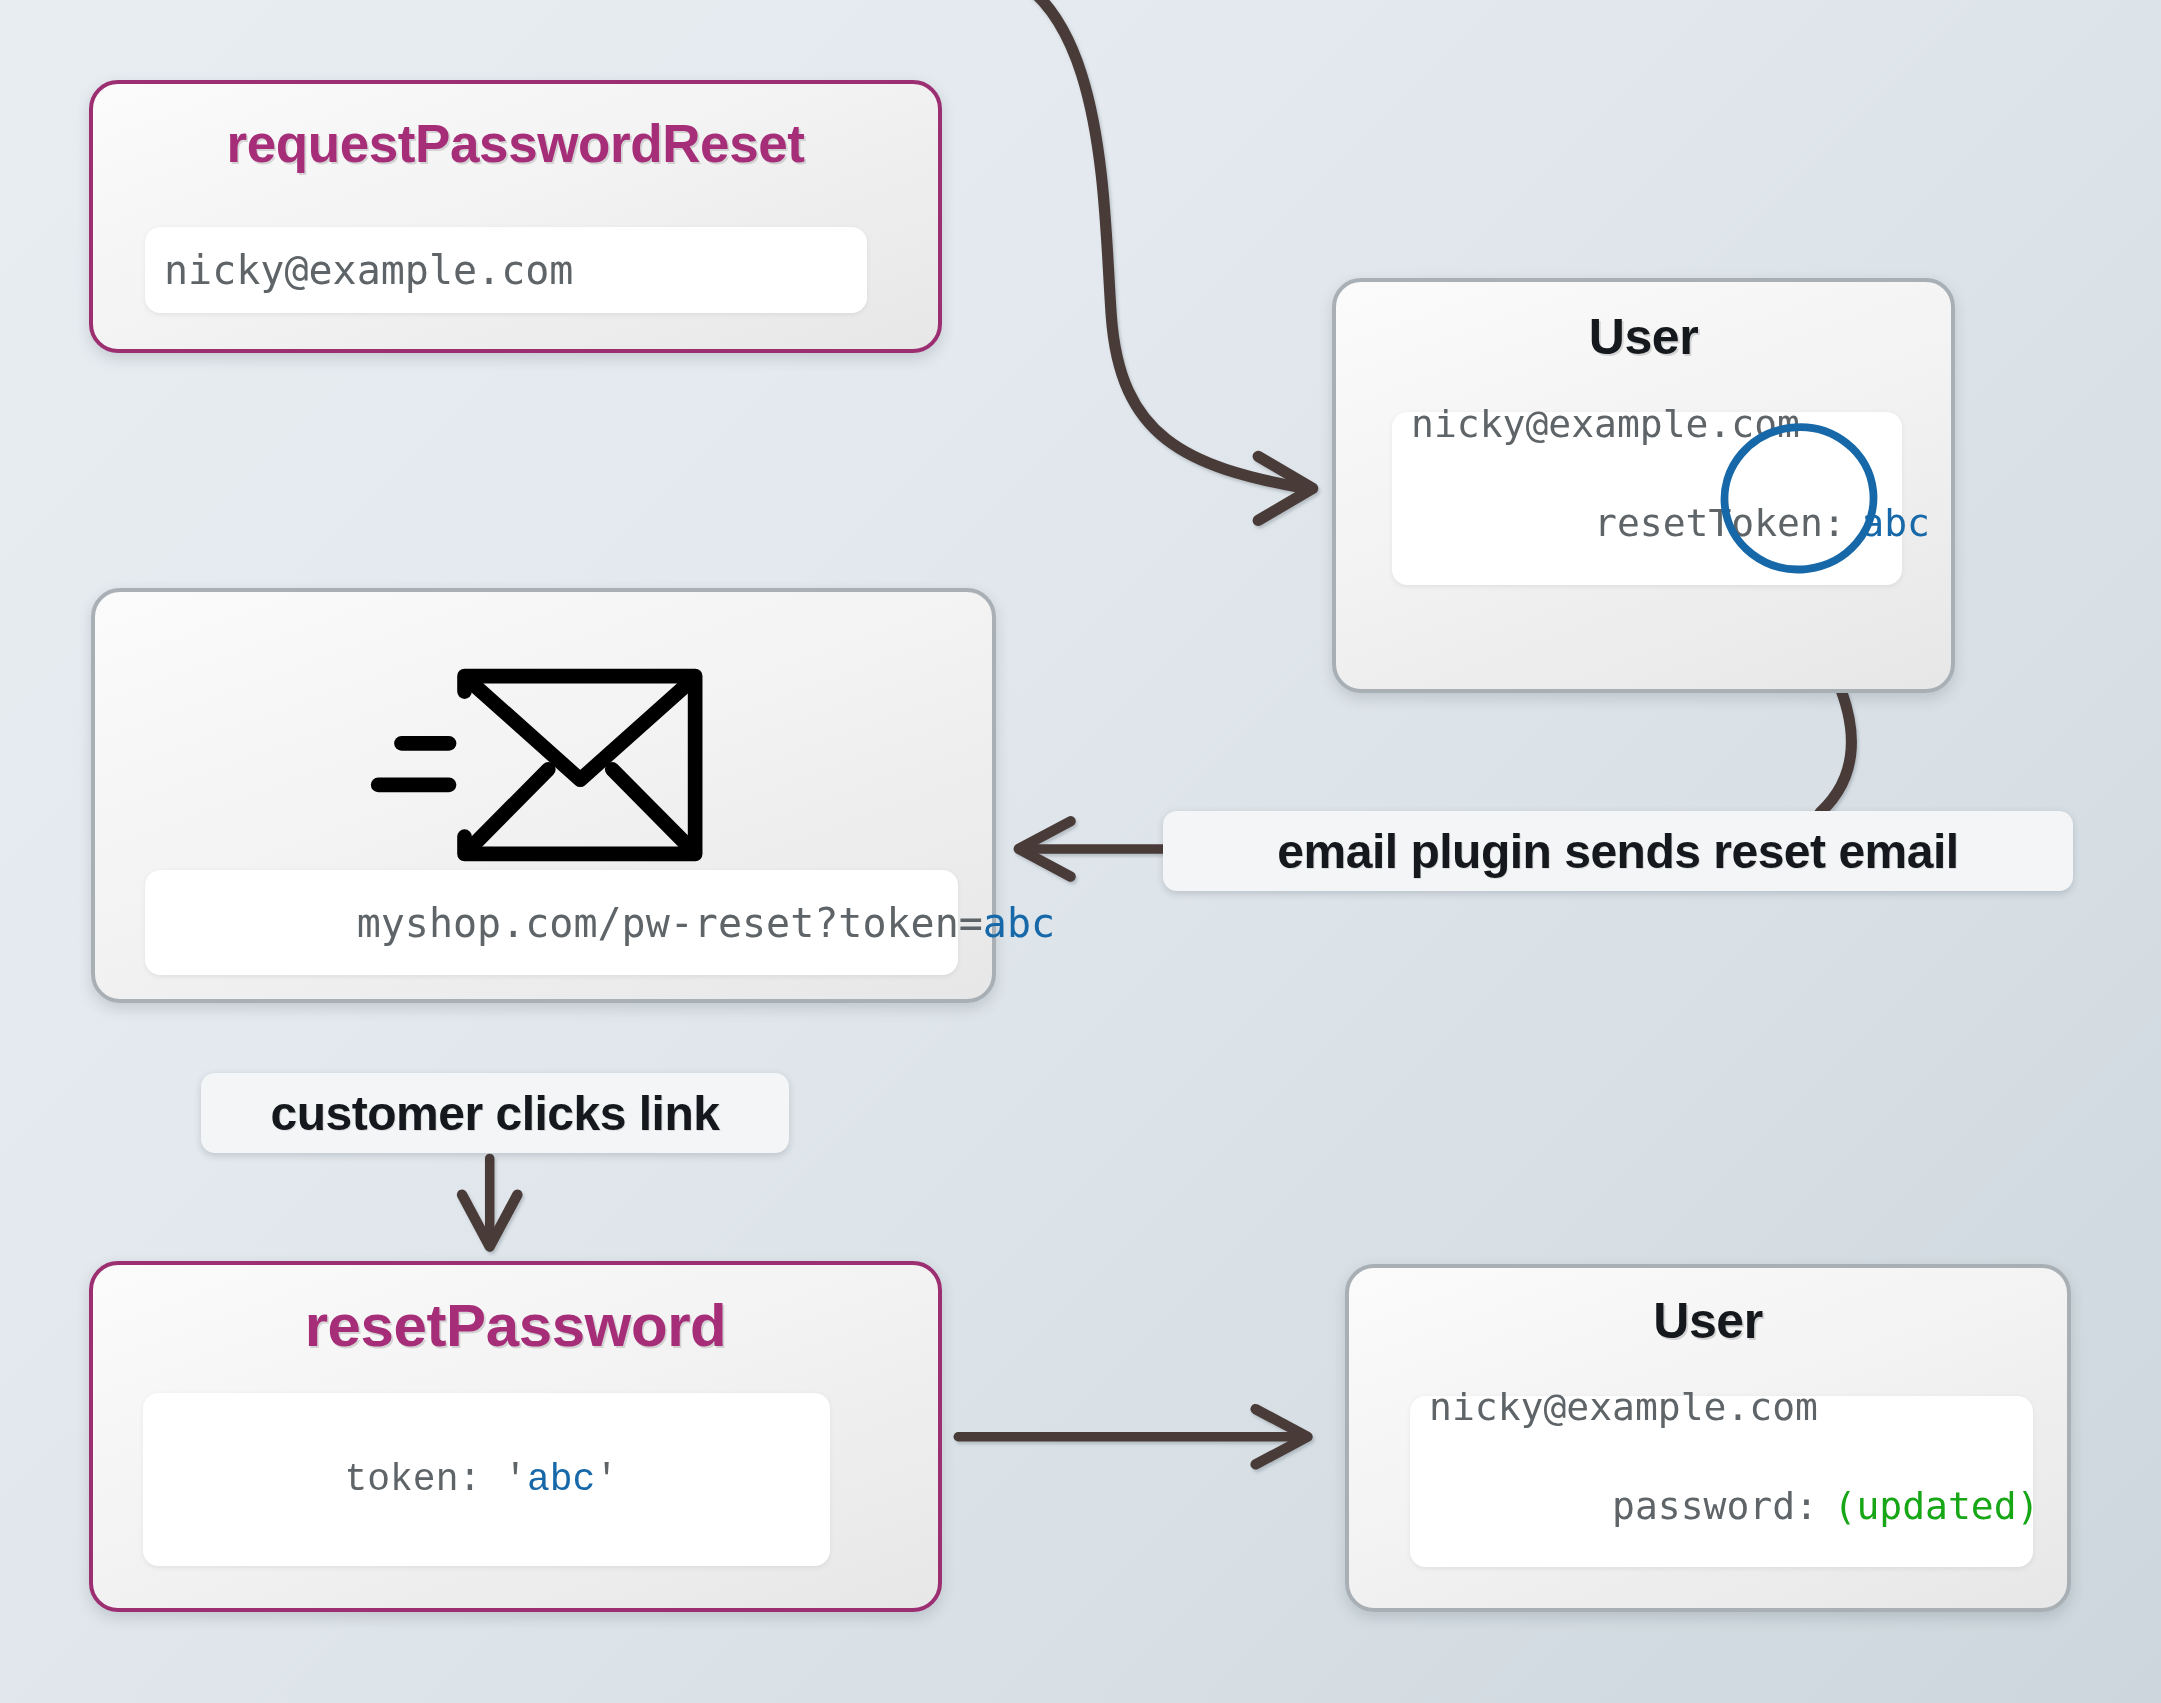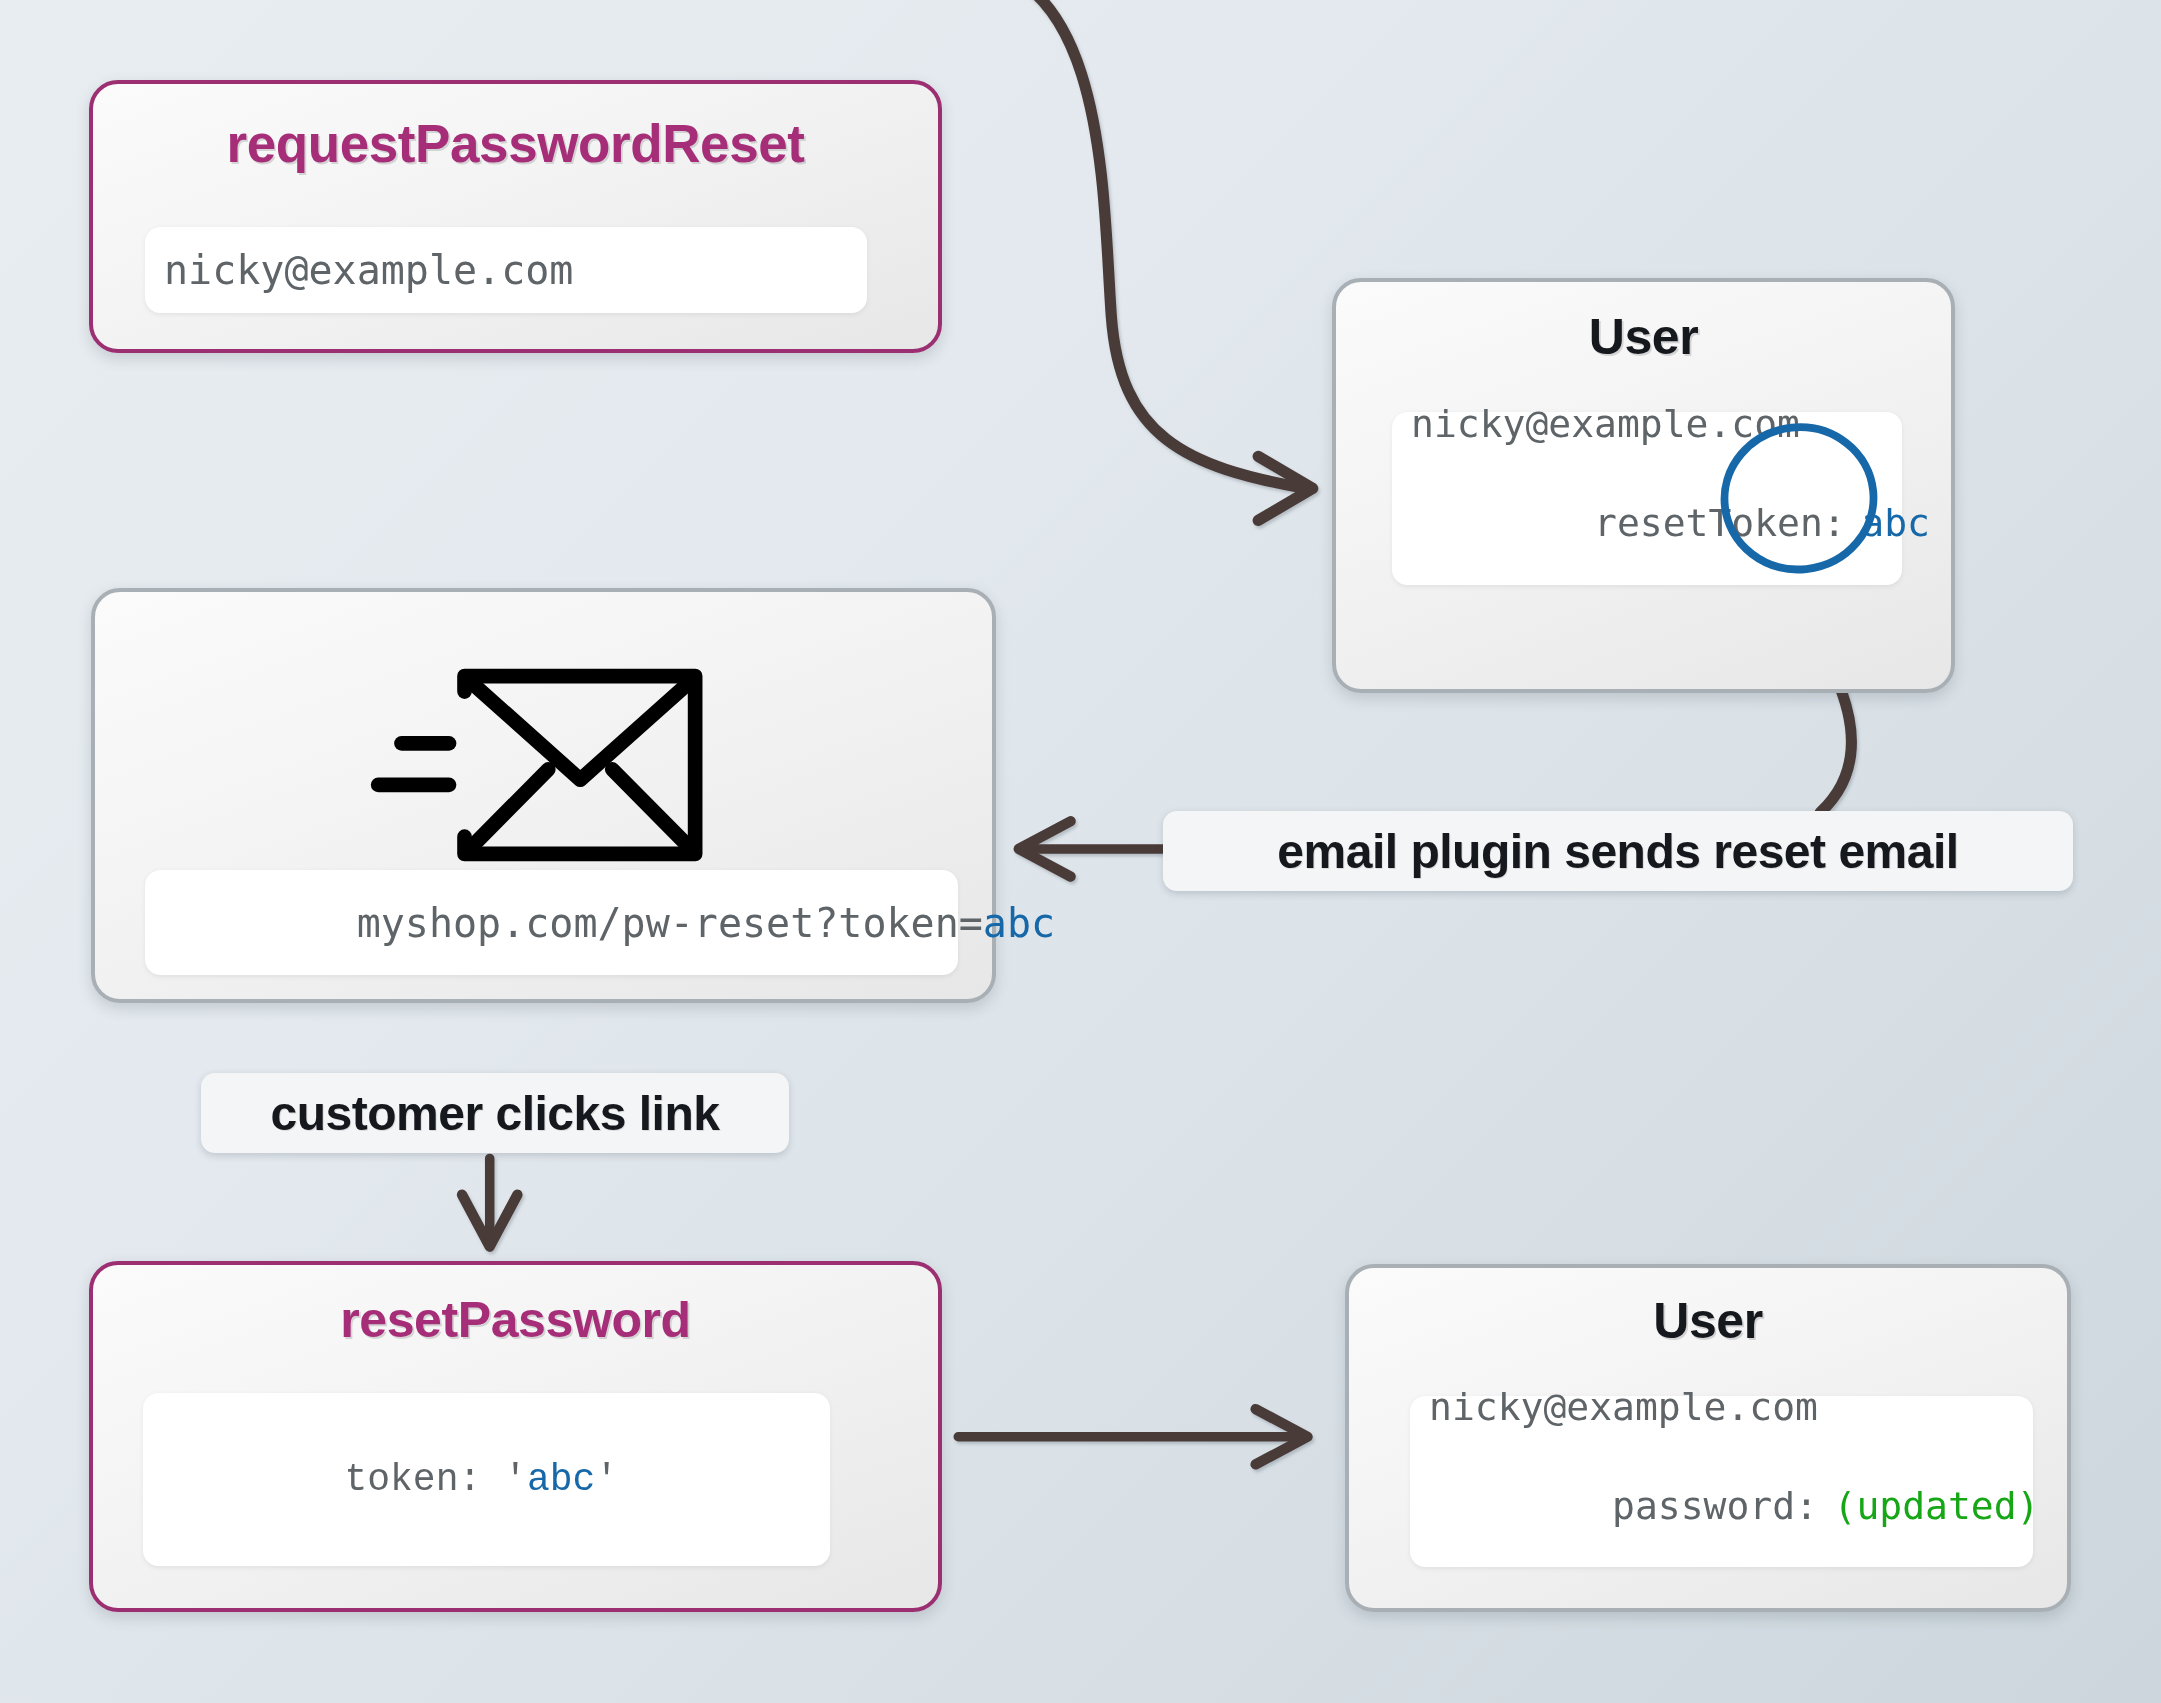--- a/index.html
+++ b/index.html
@@ -188,21 +188,21 @@
       </g>
     </svg>
     <div class="value-box" style="left:50px; top:278px; width:813px; height:105px; font-size:40px; padding-left:19px;">
       <div class="value-line">
         <span>myshop.com/pw-reset?token=</span><span class="tok-blue">abc</span>
       </div>
     </div>
   </div>
 
   <div class="card accent" style="left:89px; top:1261px; width:853px; height:351px; z-index:3;">
-    <div class="card-title accent" style="top:26px; font-size:50px;">resetPassword</div>
+    <div class="card-title accent" style="top:26px; font-size:60px;">resetPassword</div>
     <div class="value-box" style="left:50px; top:128px; width:687px; height:173px; font-size:38px; padding-left:19px;font-family:Liberation Mono, monospace;">
       <div class="value-line">
         <span>token:</span><span> '</span><span class="tok-blue">abc</span><span>'</span>
       </div>
     </div>
   </div>
 
   <div class="card neutral" style="left:1345px; top:1264px; width:726px; height:348px; z-index:3;">
     <div class="card-title neutral" style="top:24px; font-size:50px;">User</div>
     <div class="value-box" style="left:61px; top:128px; width:623px; height:171px; font-size:38px; padding-left:19px;">

